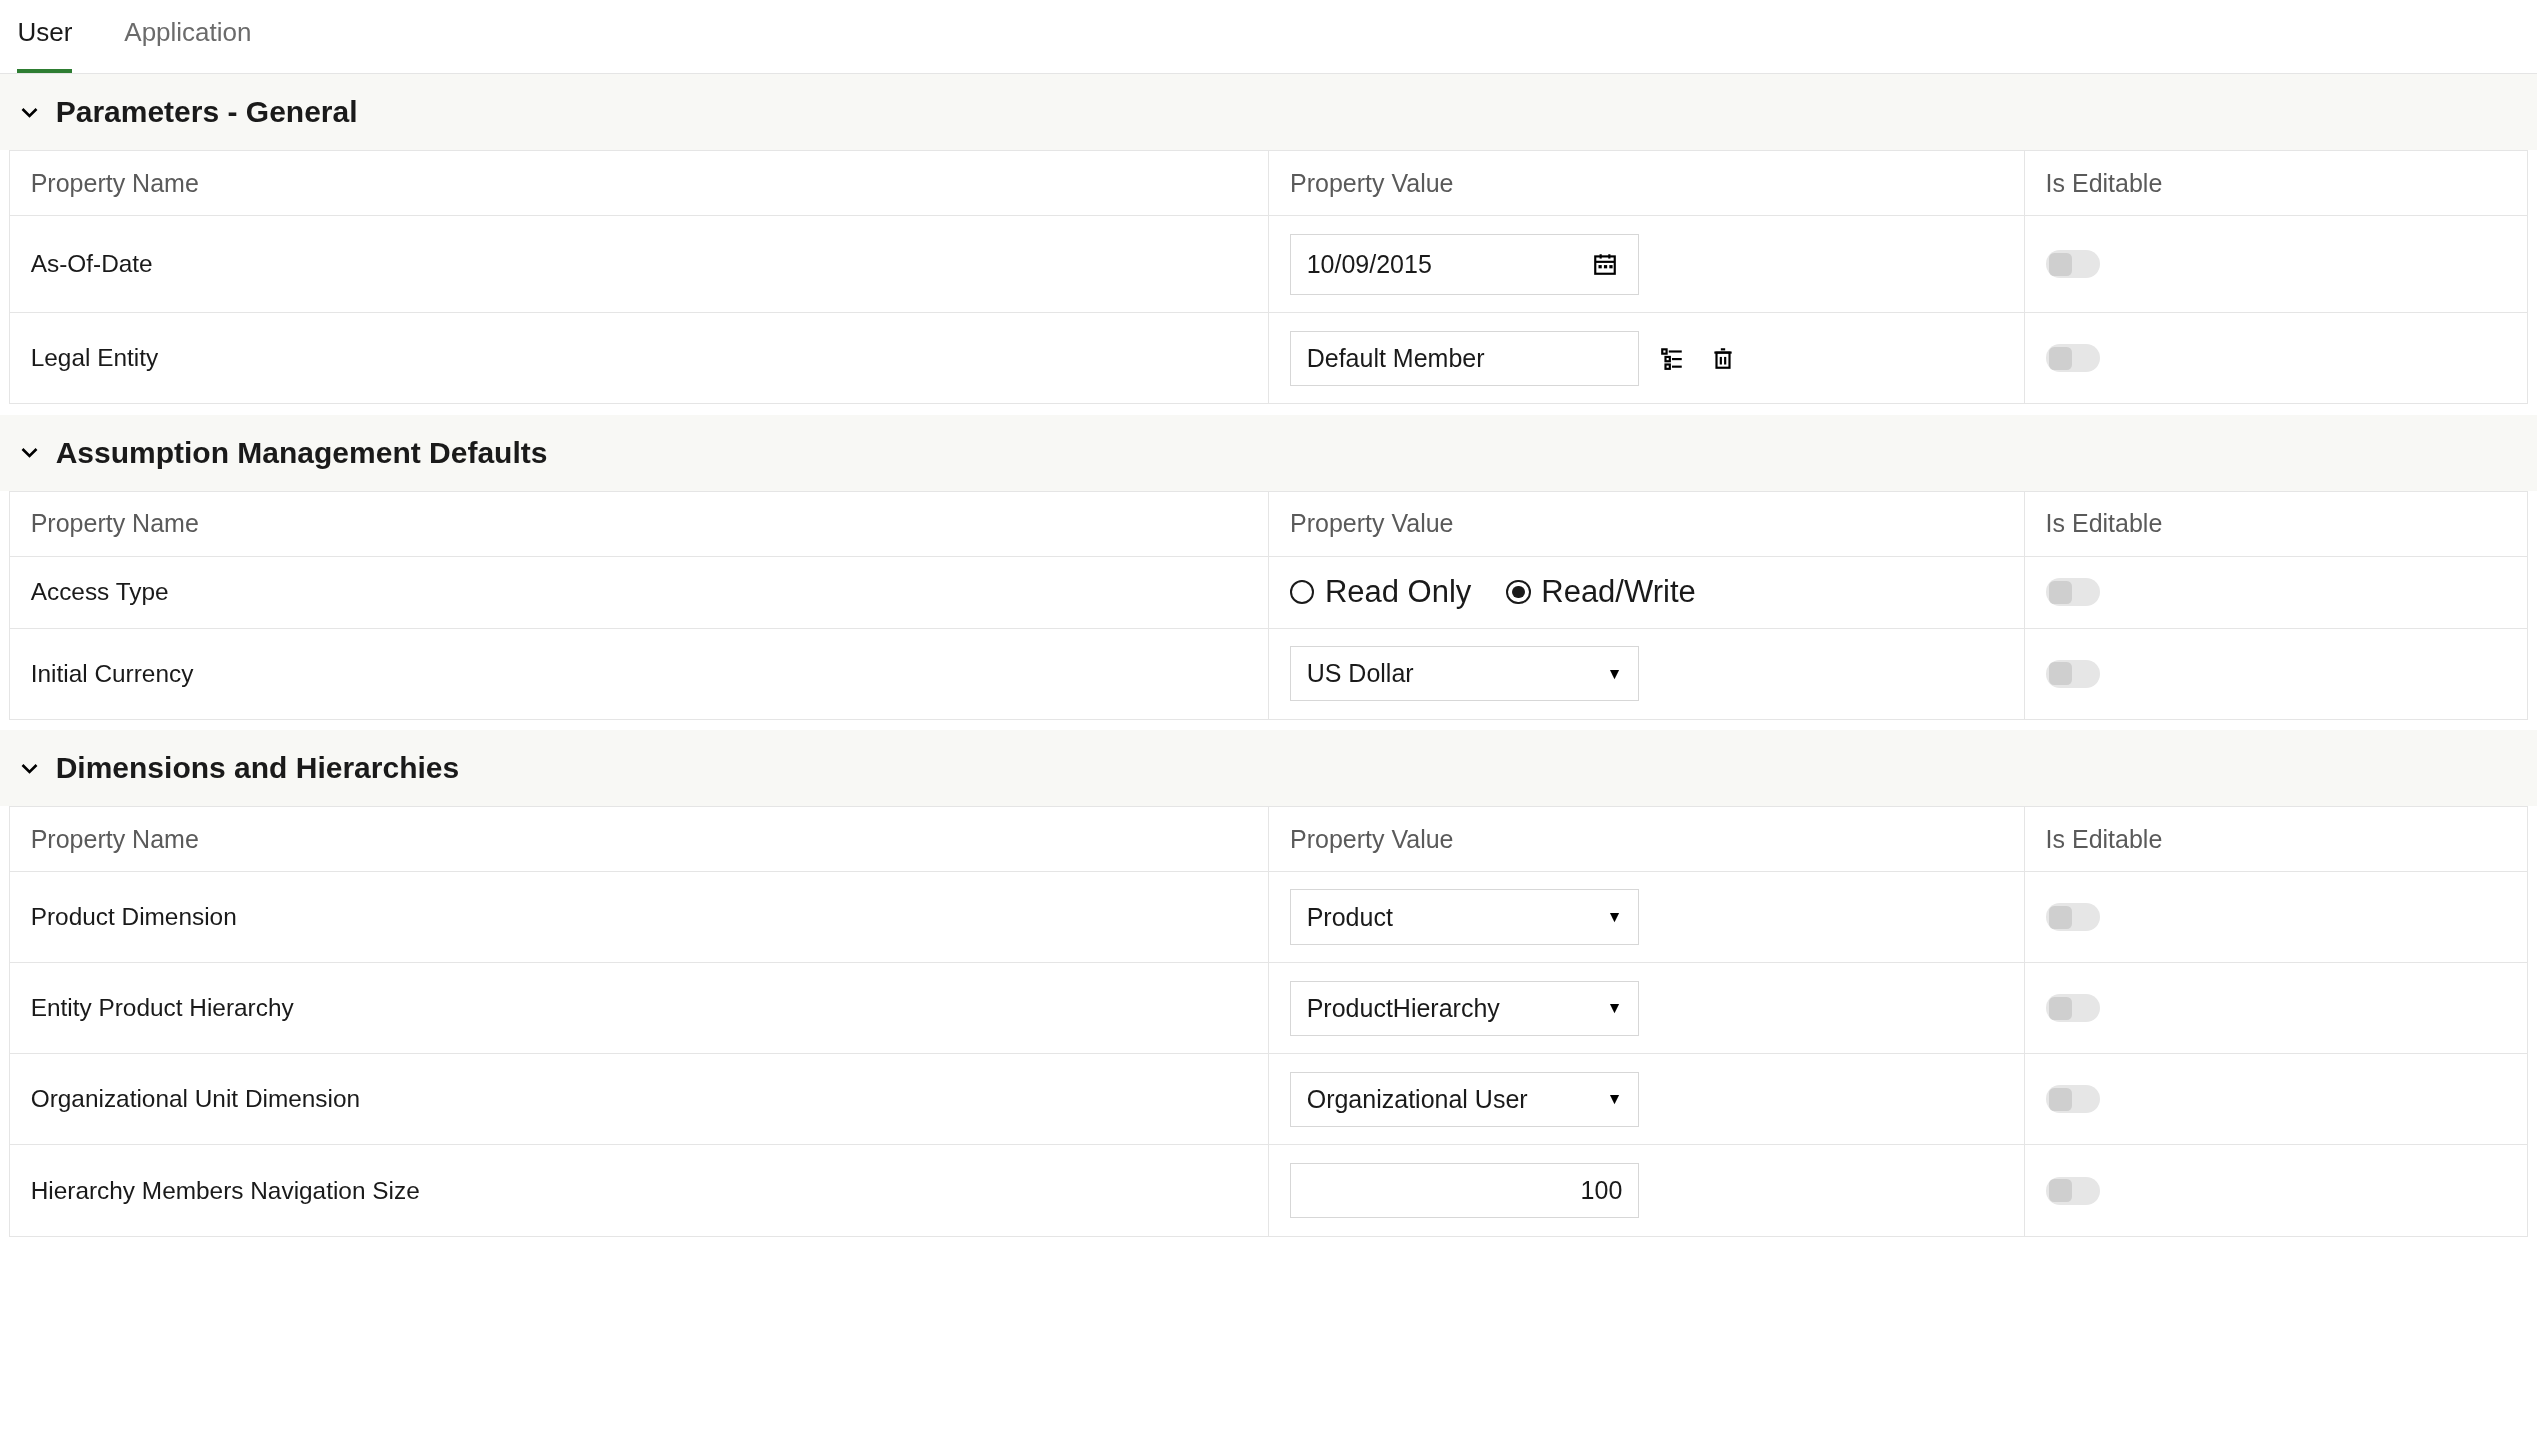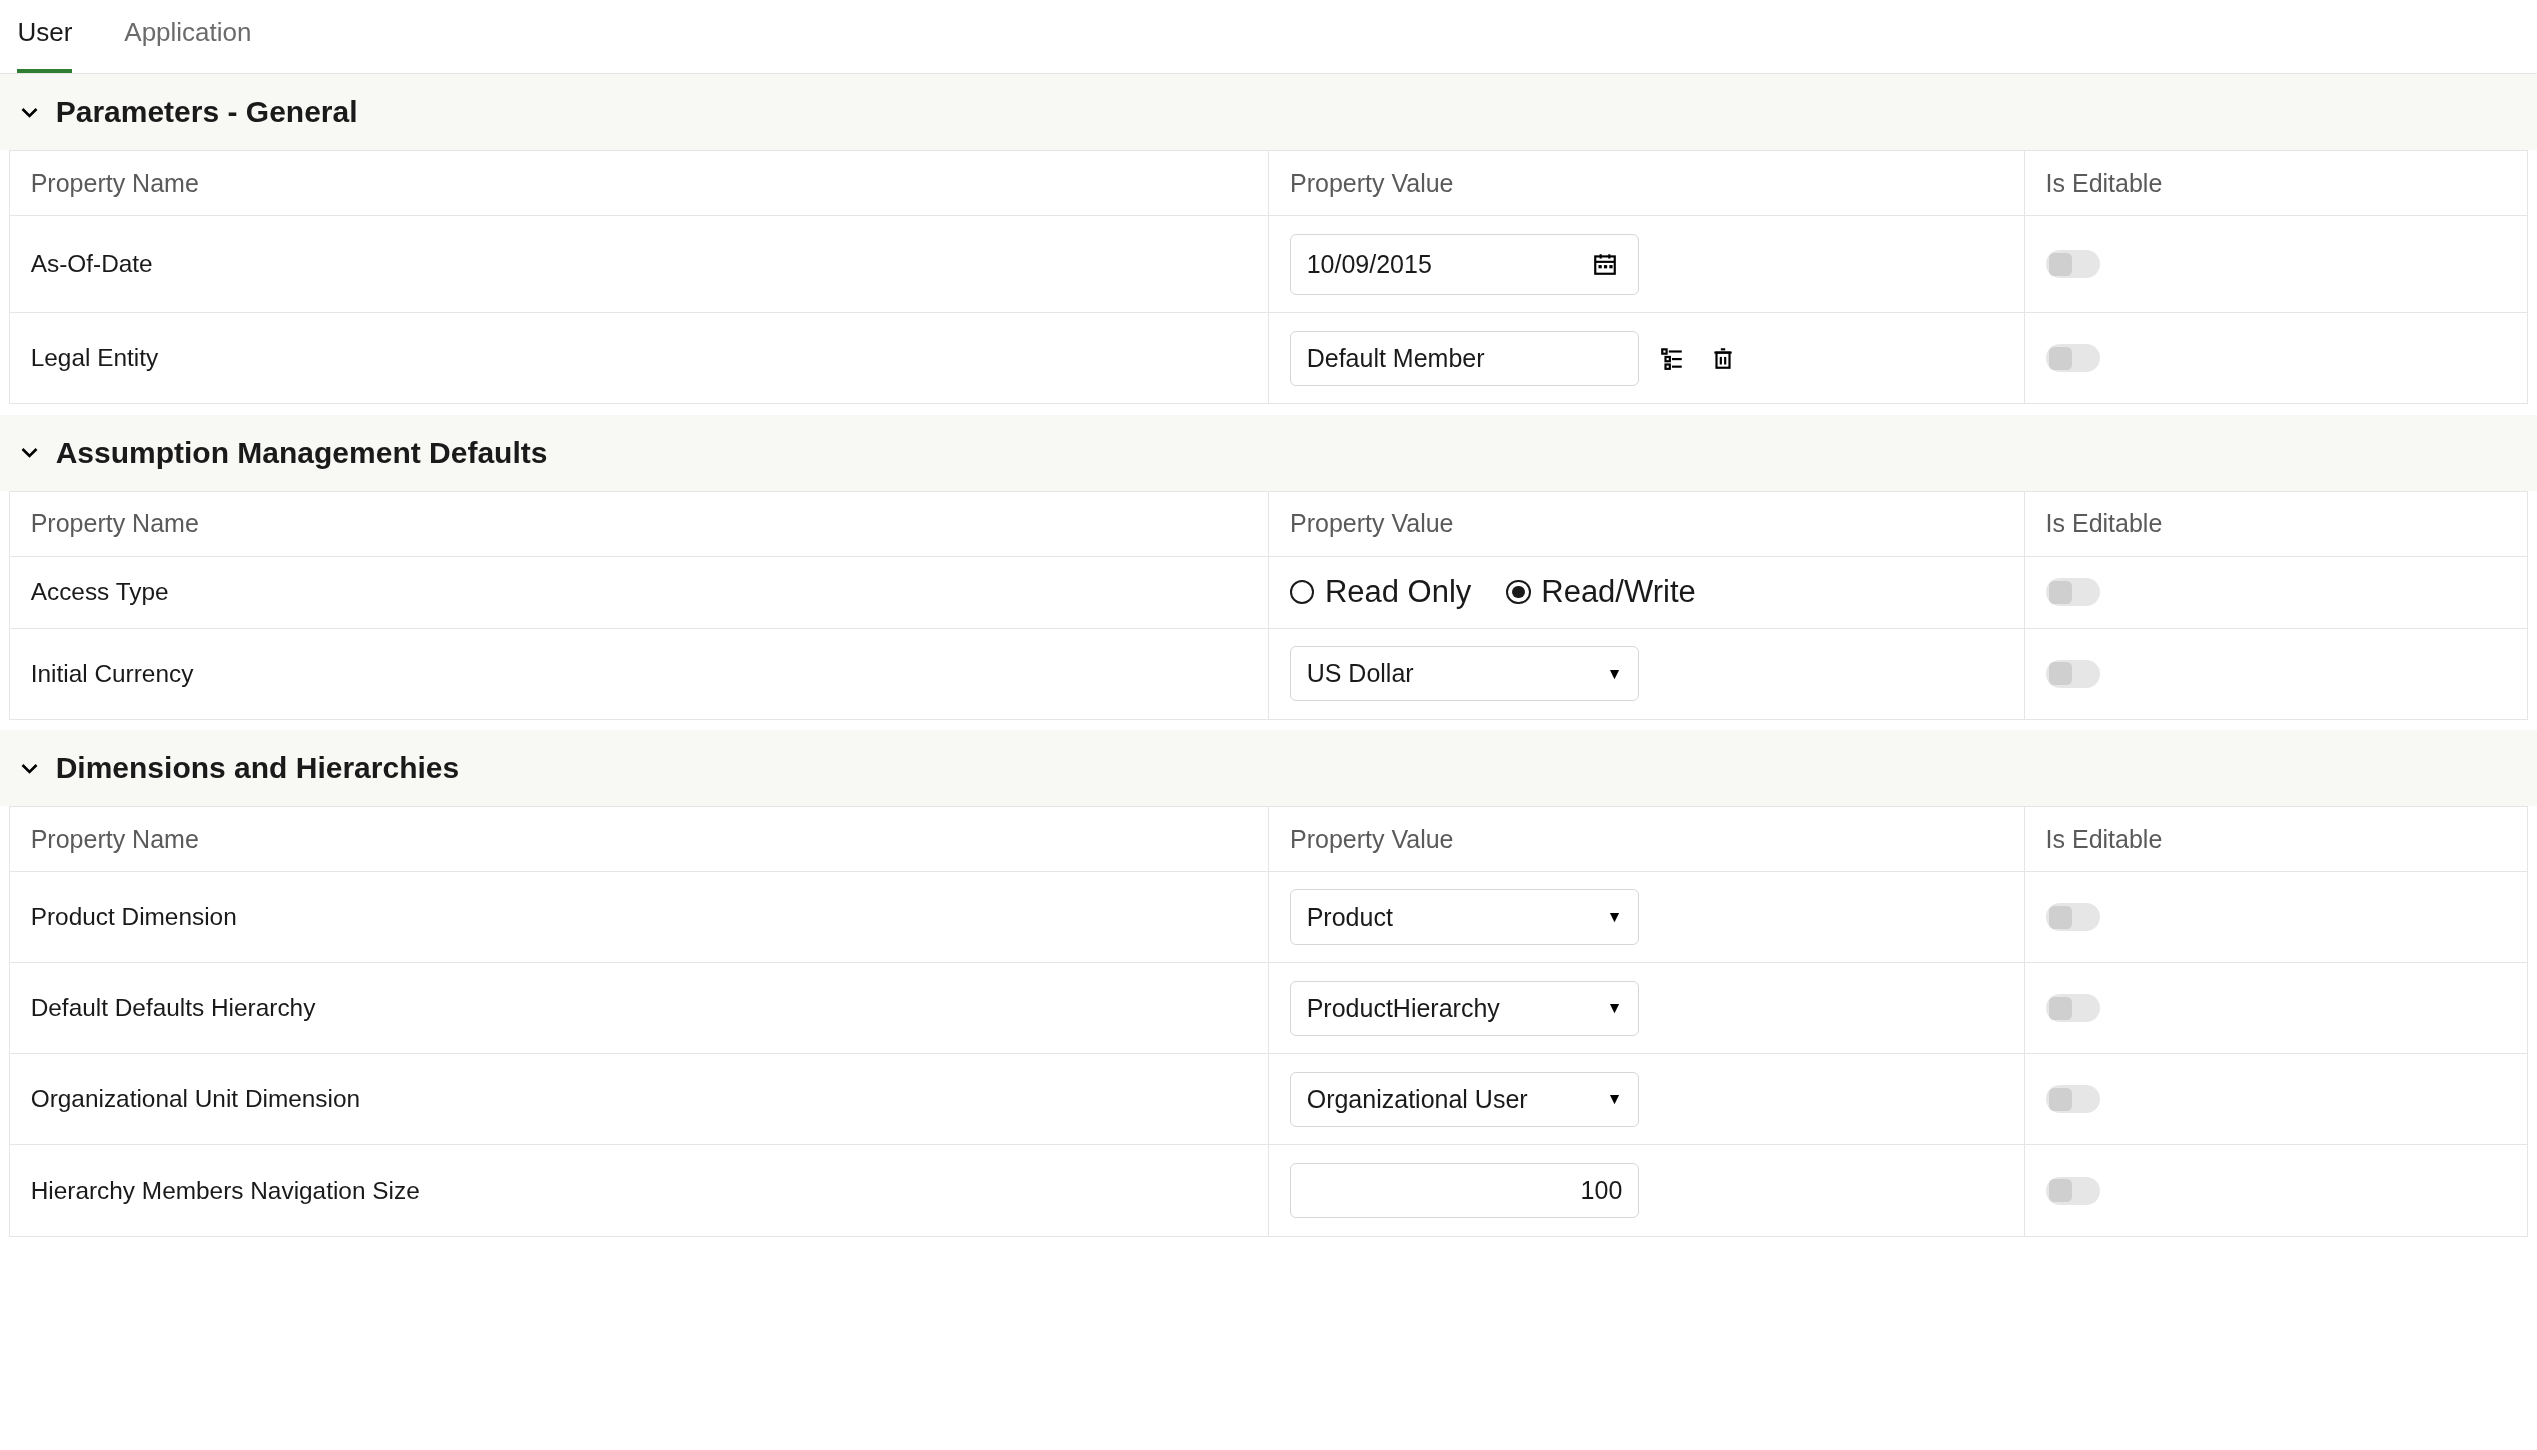--- a/index.html
+++ b/index.html
@@ -63,21 +63,21 @@
 .value-wrap {
   display: flex;
   align-items: center;
   gap: 15.7px;
 }
 .input-box {
   display: flex;
   align-items: center;
   justify-content: space-between;
   border: 0.9px solid #d7d7d7;
-  border-radius: 6px;
+  border-radius: 0;
   padding: 12.2px 15.7px;
   width: 349px;
   background: #fff;
   font-size: 25px;
 }
 .input-box.readonly-text {
   justify-content: flex-start;
 }
 .input-box.number {
   justify-content: flex-end;
@@ -323,21 +323,21 @@
           </div>
         </div>
       </td>
       <td>
             <div class="toggle">
               <div class="knob"></div>
             </div>
           </td>
     </tr>
     <tr>
-      <td>Default Defaults Hierarchy</td>
+      <td>Entity Product Hierarchy</td>
       <td>
         <div class="value-wrap">
           <div class="input-box">
             <span>ProductHierarchy</span>
             <span class="dropdown-caret">▼</span>
           </div>
         </div>
       </td>
       <td>
             <div class="toggle">

